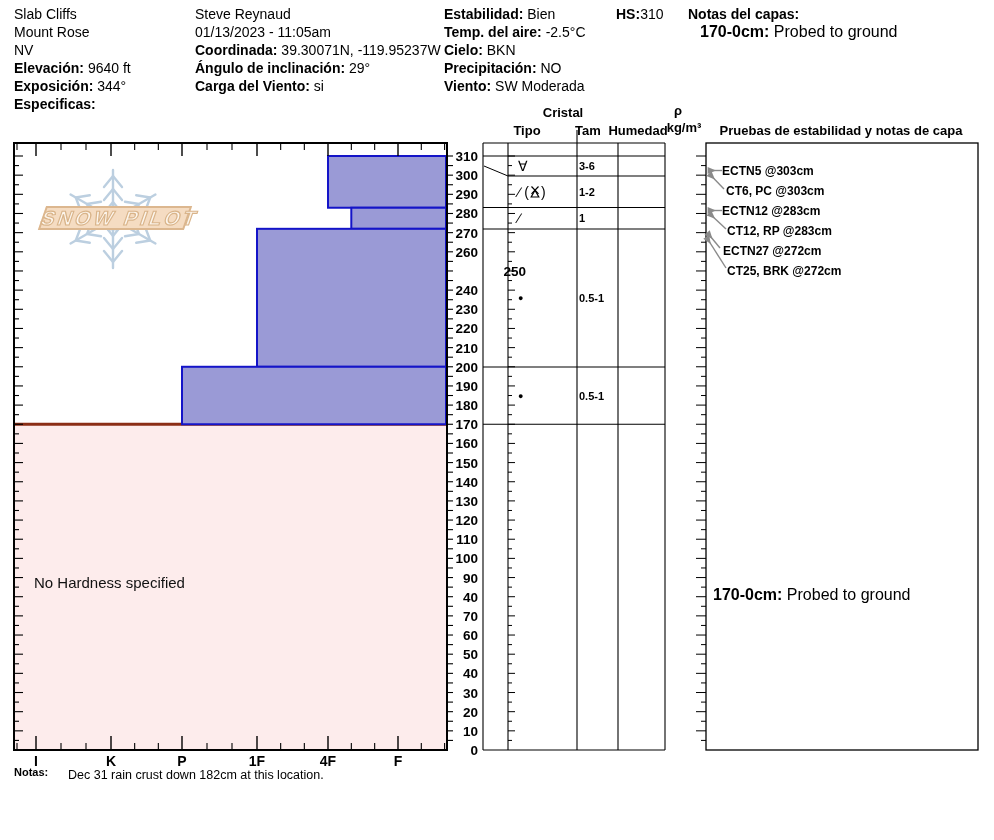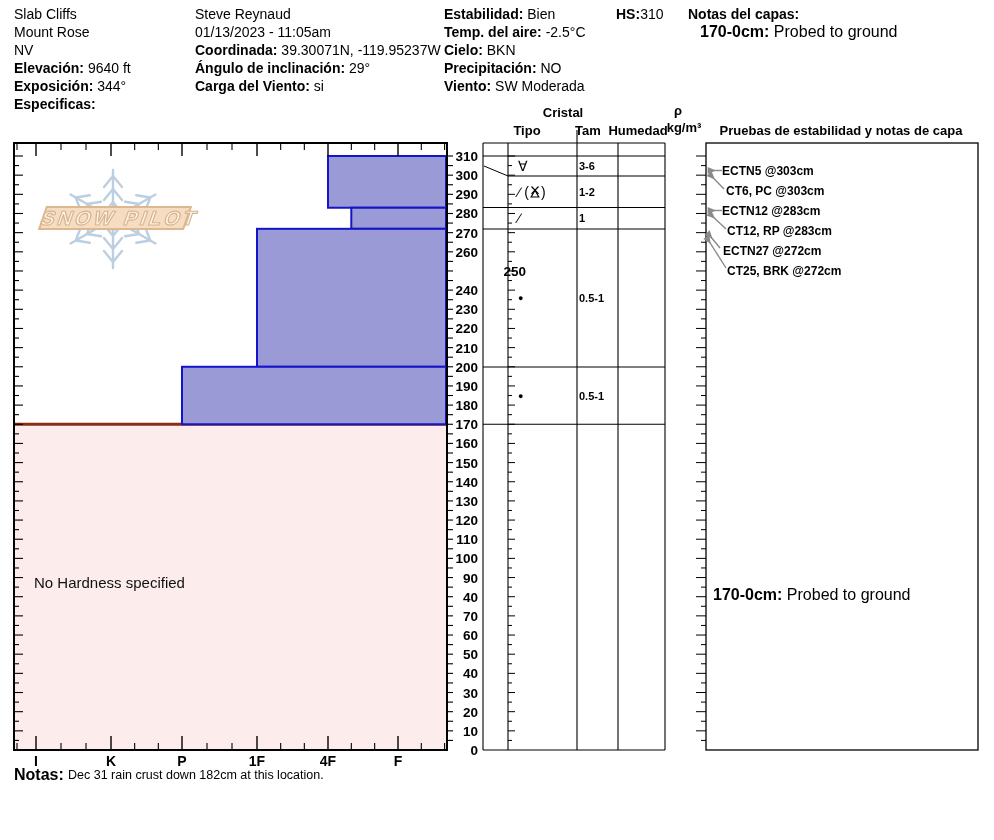--- a/index.html
+++ b/index.html
@@ -522,16 +522,16 @@
   <div class="abs colhead" style="left:638px;top:123px;">Humedad</div>
   <div class="abs colhead" style="left:678px;top:103px;">ρ</div>
   <div class="abs colhead" style="left:684px;top:120px;">kg/m³</div>
   <div class="abs colhead" style="left:841px;top:123px;">Pruebas de estabilidad y notas de capa</div>
 
   <div class="abs small" style="left:713px;top:587px;">
     <span class="b">170-0cm:</span>
     <span>Probed to ground</span>
   </div>
 
-  <div class="abs" style="left:14px;top:766px;font-size:16px;font-weight:bold;">Notas:</div>
+  <div class="abs" style="left:14px;top:766px;font-size:11px;font-weight:bold;">Notas:</div>
   <div class="abs" style="left:68px;top:768px;font-size:12.5px;">Dec 31 rain crust down 182cm at this location.</div>
 
 </div>
 
 </body></html>

